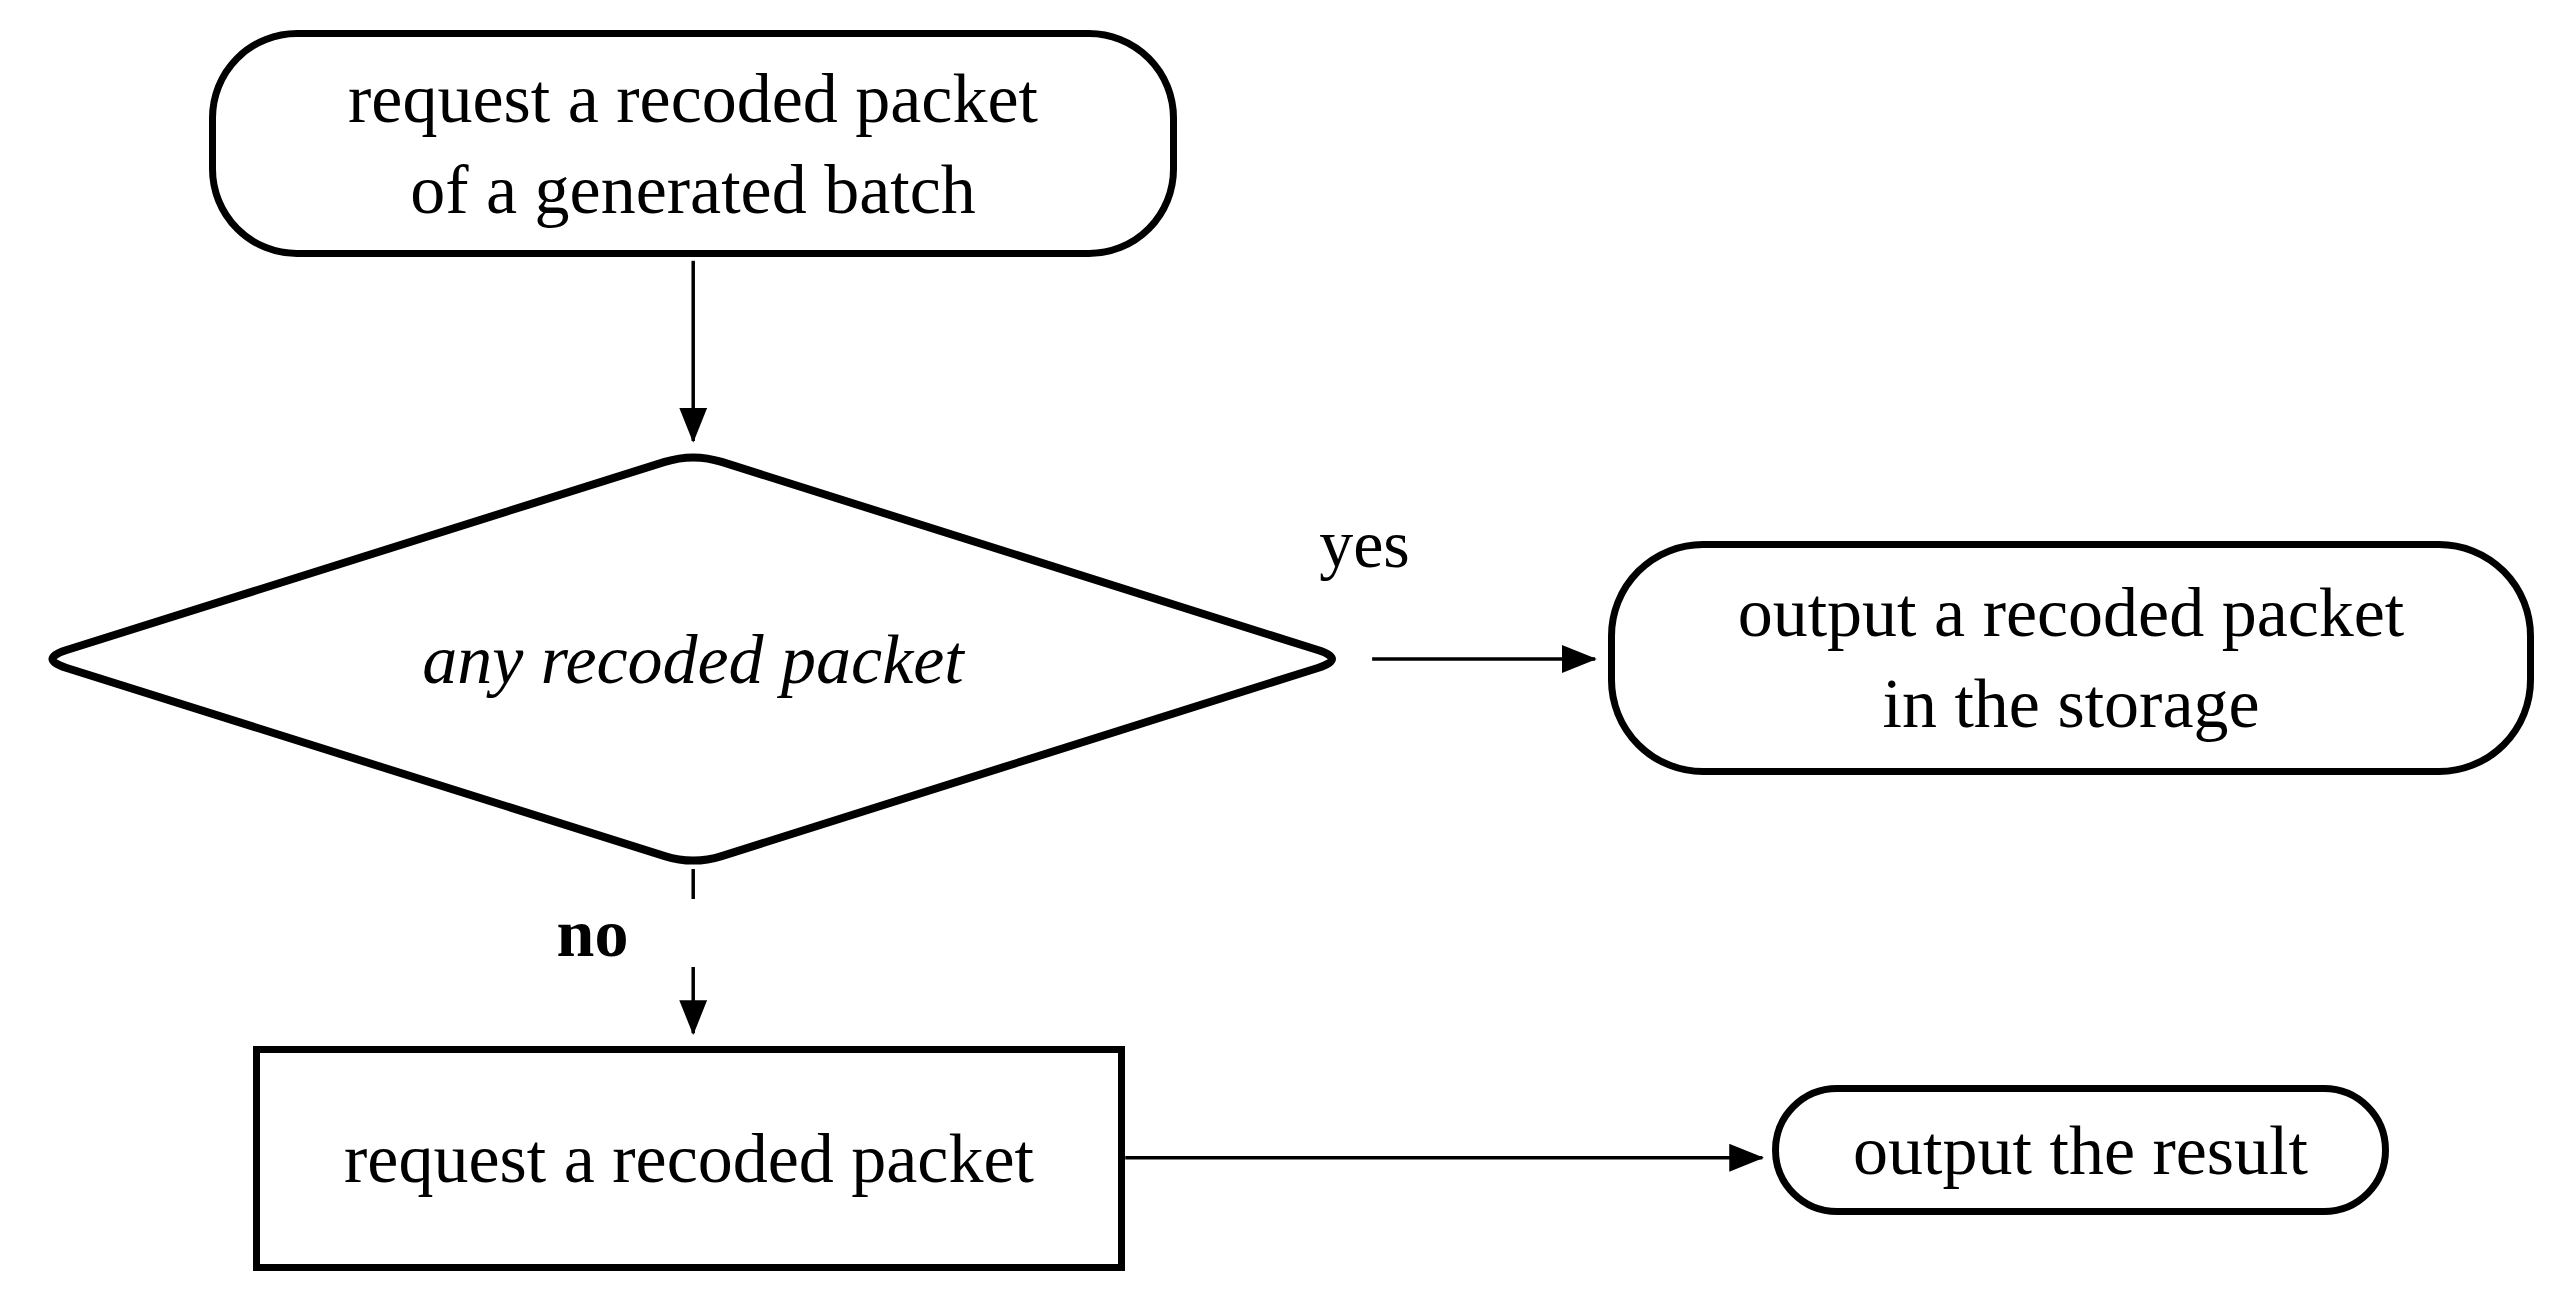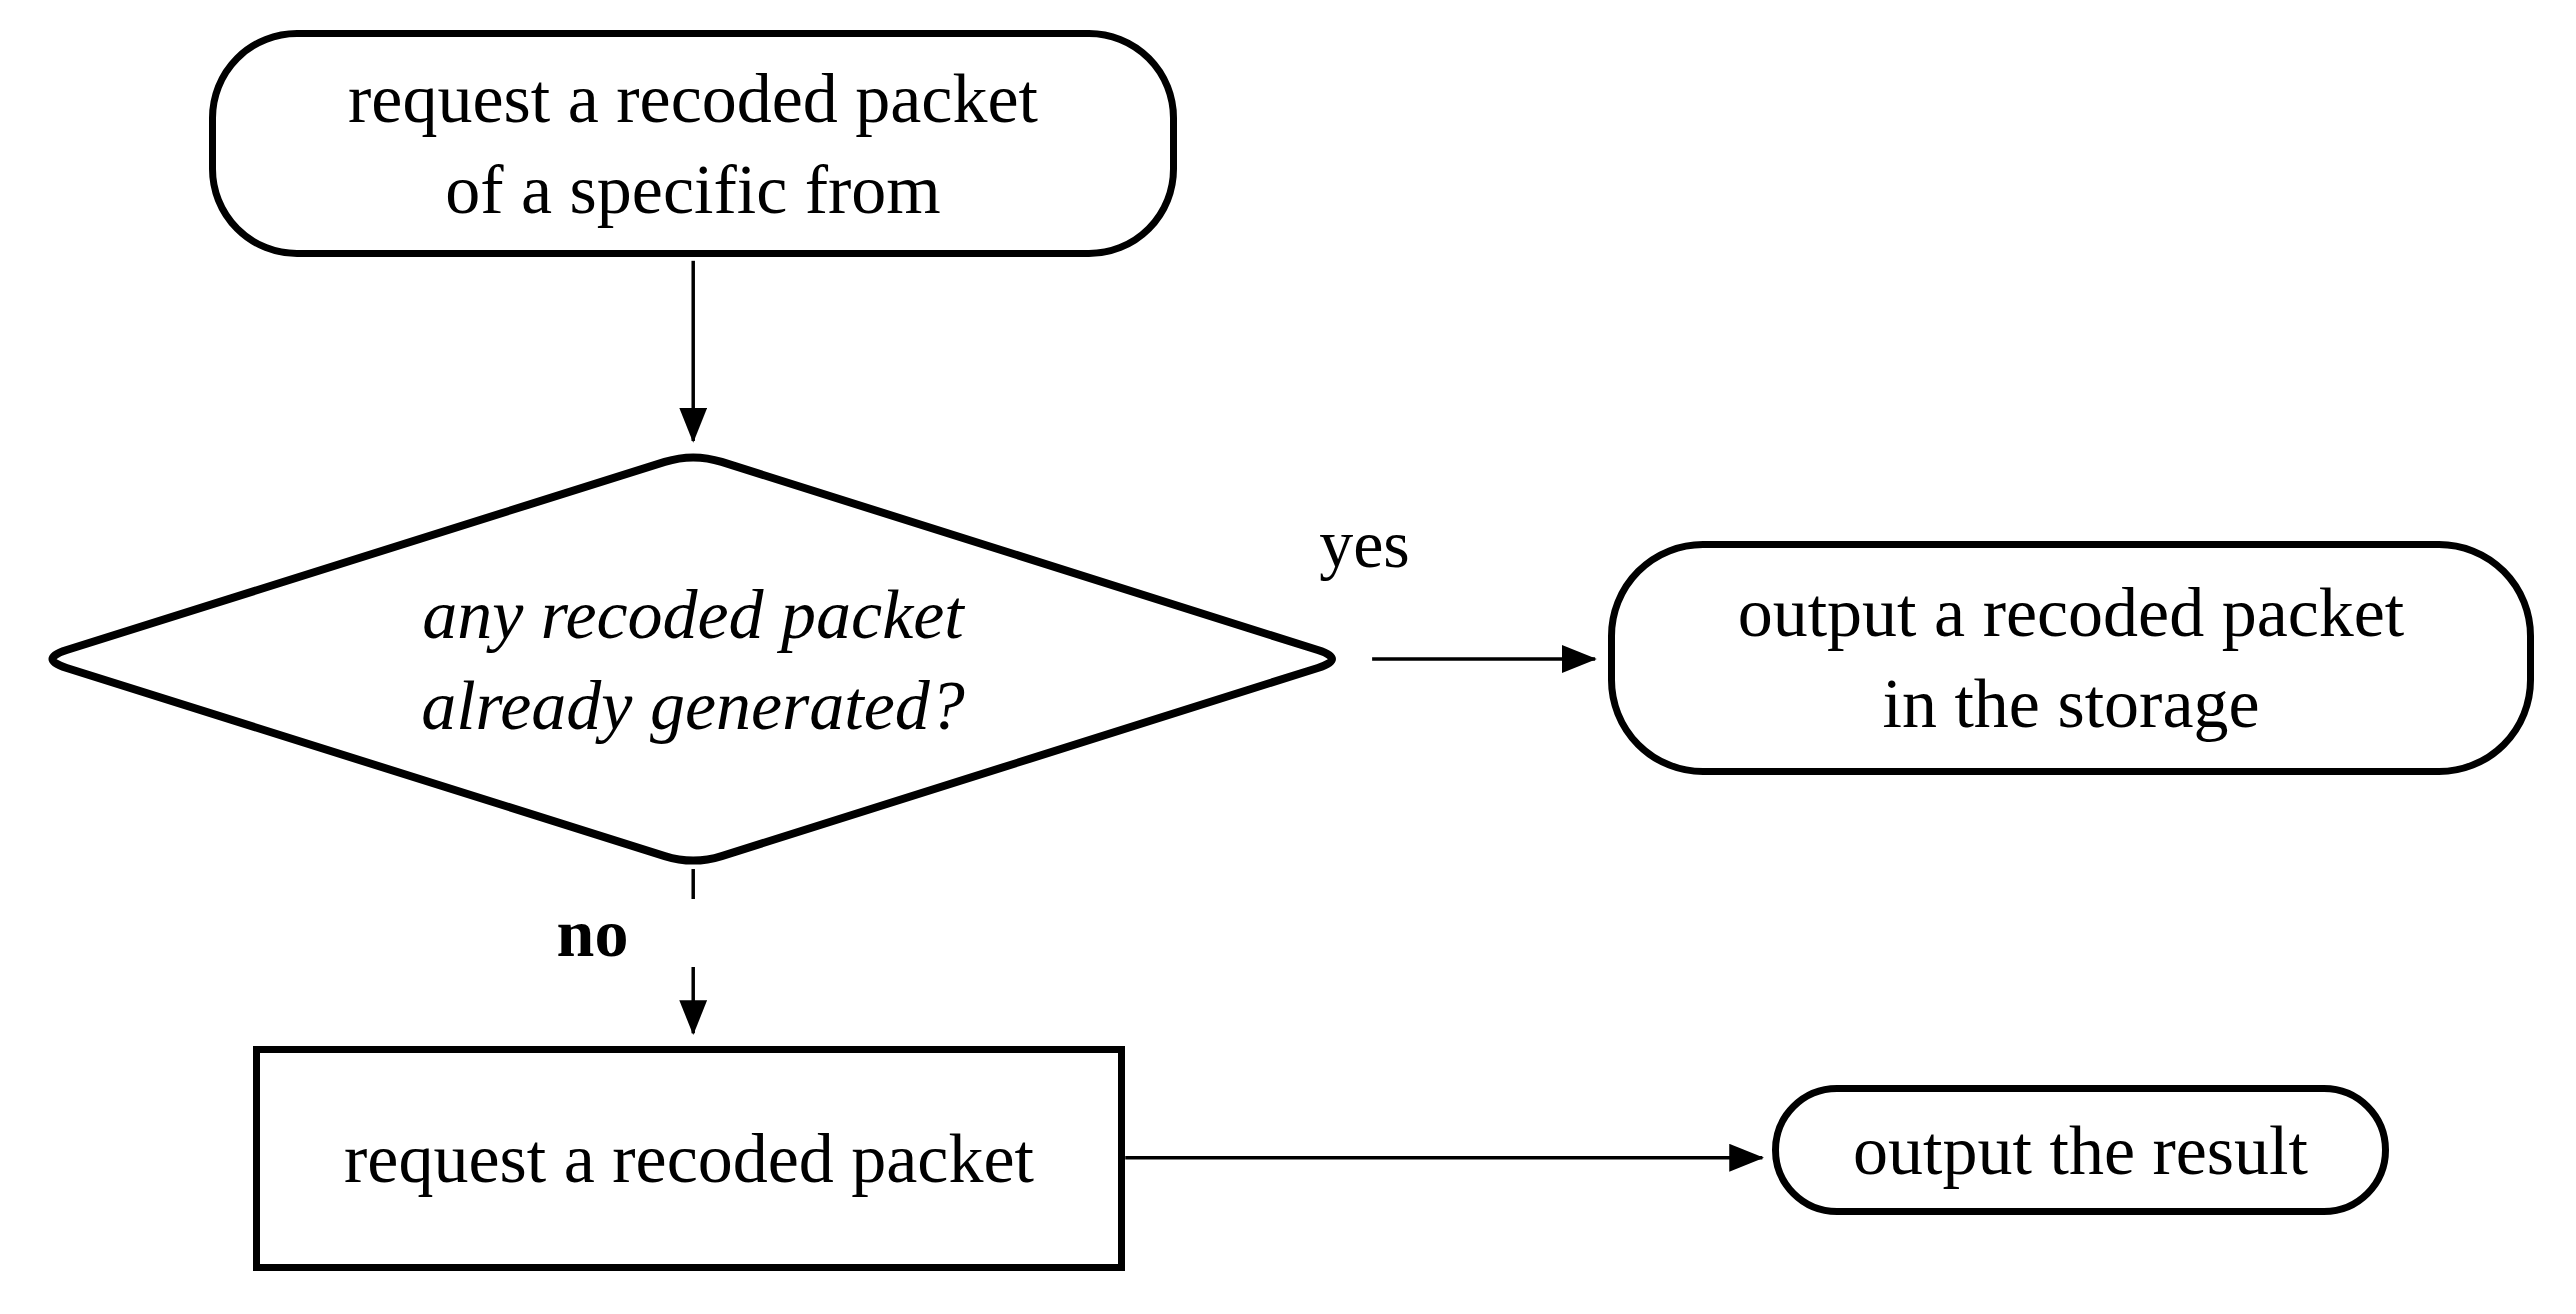--- a/index.html
+++ b/index.html
@@ -92,26 +92,25 @@
     <path d="M 724.6 464 L 1323.4 653 Q 1352 662 1323.4 671 L 724.6 860 Q 696 869 667.4 860 L 66.6 671 Q 38 662 66.6 653 L 667.4 464 Q 696 455 724.6 464 Z" fill="#ffffff" stroke="#000000" stroke-width="8" stroke-linejoin="round"></path>
 
     <line x1="696" y1="262" x2="696" y2="443" stroke="#000000" stroke-width="3.5" marker-end="url(#arrowhead)"></line>
     <line x1="1378" y1="662" x2="1602" y2="662" stroke="#000000" stroke-width="3.5" marker-end="url(#arrowhead)"></line>
     <line x1="696" y1="873" x2="696" y2="1038" stroke="#000000" stroke-width="3.5" marker-end="url(#arrowhead)"></line>
     <line x1="1130" y1="1163" x2="1770" y2="1163" stroke="#000000" stroke-width="3.5" marker-end="url(#arrowhead)"></line>
   </svg>
 
   <div class="node stadium" id="node-start">
     <span>request a recoded packet</span>
-    <span>of a specific from</span>
+    <span>of a generated batch</span>
   </div>
 
   <div class="diamond-label" id="label-decision">
     <span>any recoded packet</span>
-    <span>already generated?</span>
   </div>
 
   <div class="node stadium" id="node-storage">
     <span>output a recoded packet</span>
     <span>in the storage</span>
   </div>
 
   <div class="node rectangle" id="node-recoding">
     <span>request a recoded packet</span>
   </div>

